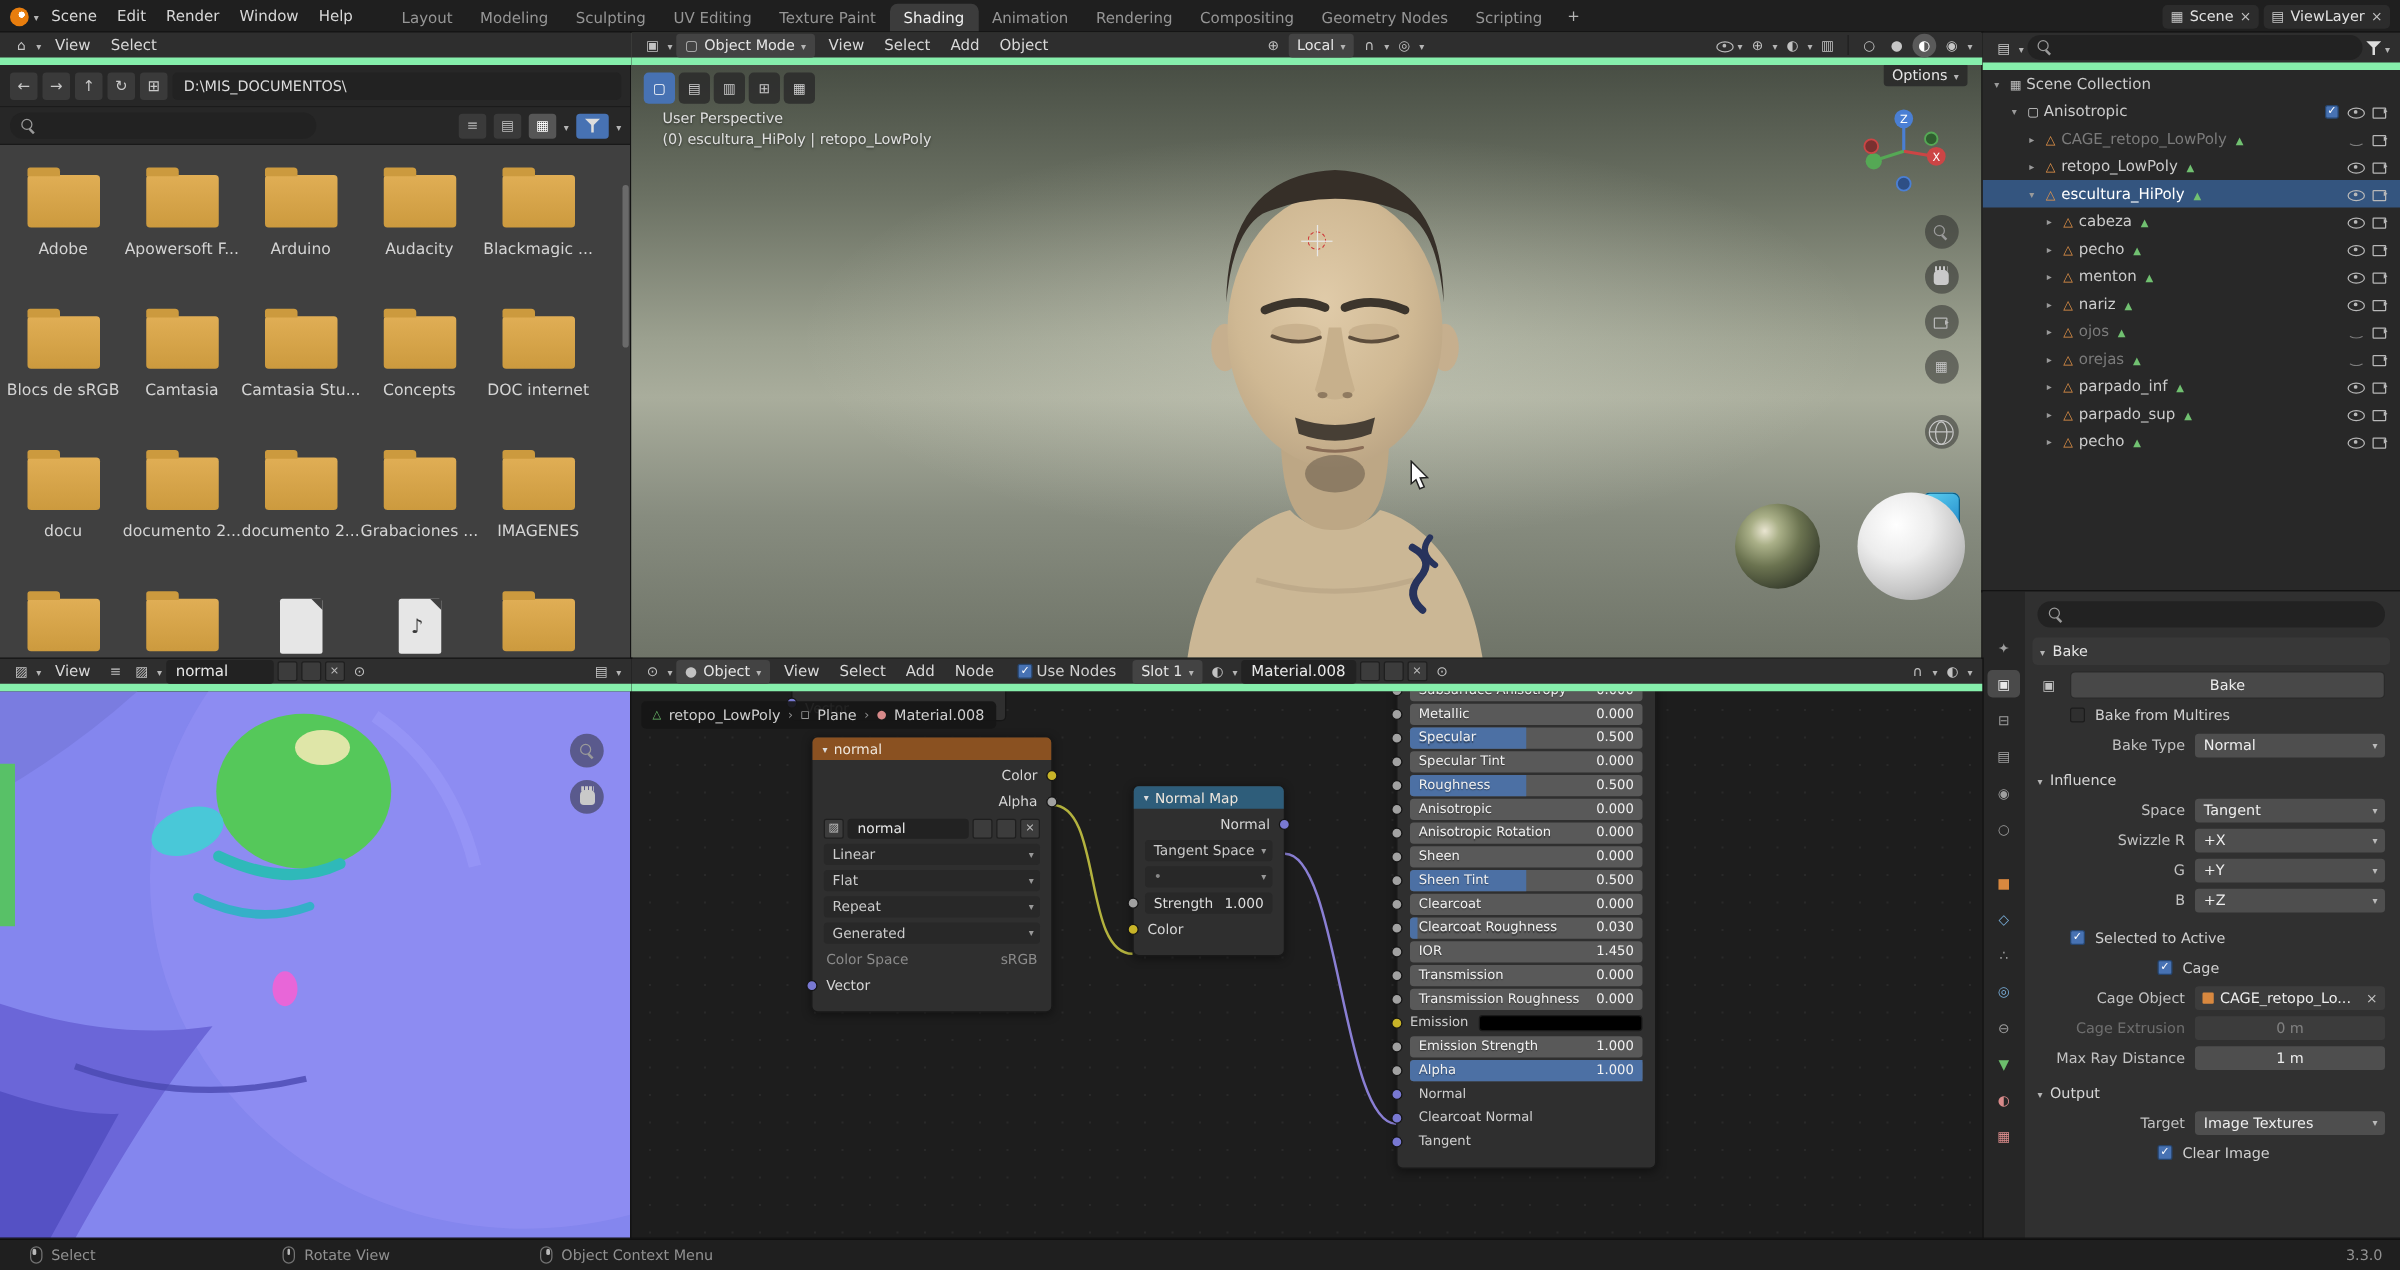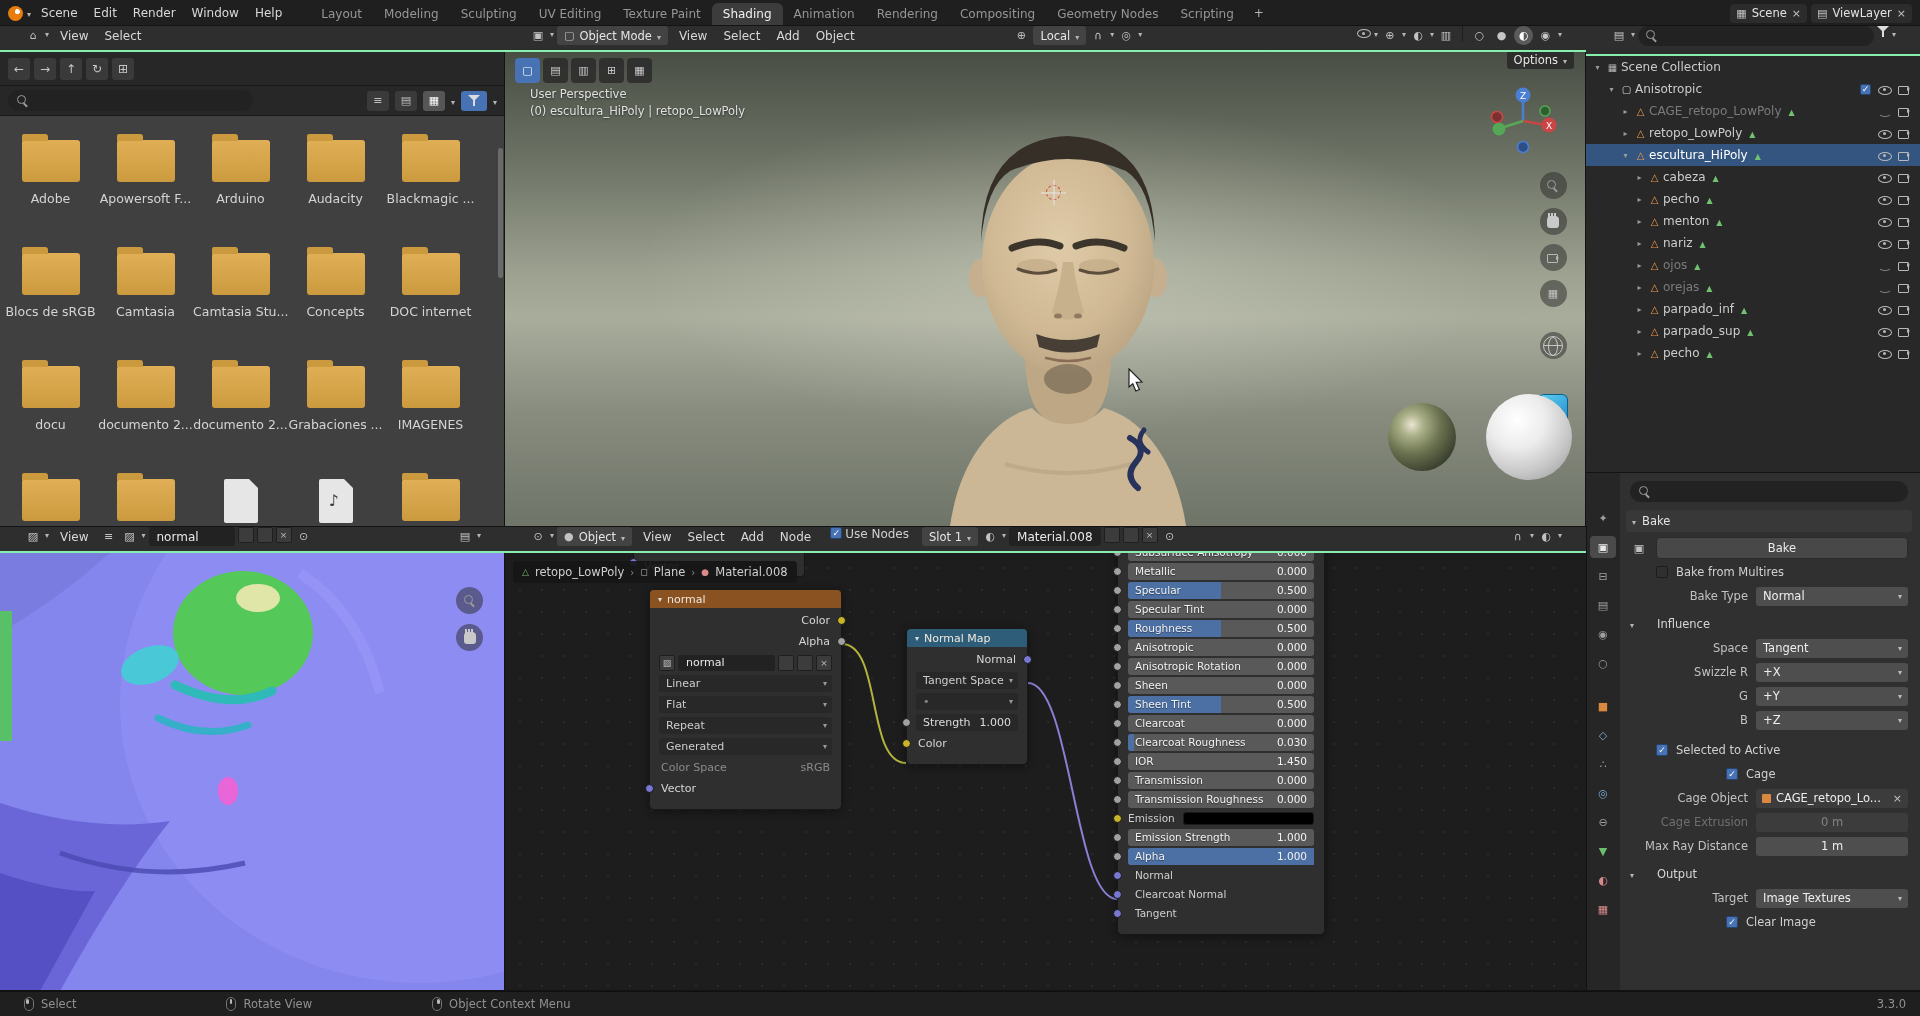--- a/index.html
+++ b/index.html
@@ -1,19 +1,19 @@
 <!DOCTYPE html>
 <html><head>
 <meta charset="utf-8">
 <style>
   *{box-sizing:border-box;margin:0;padding:0;-webkit-user-select:none;user-select:none}
   html,body{width:1920px;height:1016px;overflow:hidden}
   body{background:#1d1d1d;font-family:"DejaVu Sans","Liberation Sans",sans-serif;font-size:12px;color:#d0d0d0;position:relative}
   .region{position:absolute;overflow:hidden;outline:1px solid #131313}
-  .hdr{height:26px;background:#2e2e2e;display:flex;gap:3px;padding:0 24px;border-bottom:2px solid #86efac;position:relative;z-index:5}
+  .hdr{height:26px;background:#2e2e2e;display:flex;align-items:center;gap:3px;padding:0 8px;border-bottom:6px solid #86efac;position:relative;z-index:5}
   .menu{padding:3px 8px;border-radius:3px;color:#d8d8d8;font-size:12px;white-space:nowrap}
   .caret::before{content:"▾";font-size:8px;color:#b5b5b5}
   .glyph{font-size:11px;color:#c2c2c2;line-height:1}
   .btnicon{min-width:18px;height:18px;display:inline-flex;align-items:center;justify-content:center;border-radius:3px;color:#c2c2c2;font-size:11px}
   .ddn{background:#434343;border-radius:3px;height:19px;display:inline-flex;align-items:center;padding:0 7px;gap:5px;font-size:11.5px;color:#e6e6e6;white-space:nowrap}
   .sep{width:1px;height:16px;background:#1f1f1f;margin:0 4px}
   
   .mag{position:relative;width:12px;height:12px;display:inline-block;flex:none}
   .mag::before{content:"";position:absolute;width:7px;height:7px;border:1.5px solid #9a9a9a;border-radius:50%;left:0;top:0}
   .mag::after{content:"";position:absolute;width:5px;height:1.5px;background:#9a9a9a;transform:rotate(45deg);left:6px;top:9px}
@@ -133,21 +133,21 @@
   .ptab.object::before{color:#d8883f}.ptab.modifiers::before{color:#7ab0dc}.ptab.physics::before{color:#7ab0dc}
   .ptab.data::before{color:#6cbf6c}.ptab.material::before{color:#d88a8a}.ptab.texture::before{color:#d88a8a}
   .ptab.tool::before{content:"✦"}.ptab.render::before{content:"▣"}.ptab.output::before{content:"⊟"}
   .ptab.view-layer::before{content:"▤"}.ptab.scene::before{content:"◉"}.ptab.world::before{content:"○"}
   .ptab.object::before{content:"■"}.ptab.modifiers::before{content:"◇"}.ptab.particles::before{content:"∴"}
   .ptab.physics::before{content:"◎"}.ptab.constraints::before{content:"⊖"}.ptab.data::before{content:"▼"}
   .ptab.material::before{content:"◐"}.ptab.texture::before{content:"▦"}
   #pr-main{flex:1;padding:8px 12px 0 10px;font-size:11.5px}
   .pr-search{height:21px;background:#222;border-radius:11px;display:flex;align-items:center;gap:6px;padding:0 9px;margin-bottom:8px}
   .panelhdr{display:flex;align-items:center;gap:6px;height:22px;color:#e4e4e4;background:#383838;border-radius:4px;padding:0 6px;margin:4px -4px}
-  .subhdr{display:flex;align-items:center;gap:23px;height:20px;color:#d6d6d6;margin:6px 0 2px}
+  .subhdr{display:flex;align-items:center;gap:6px;height:20px;color:#d6d6d6;margin:6px 0 2px}
   .prrow{display:flex;align-items:center;height:24px;gap:8px}
   .prlabel{width:118px;text-align:right;color:#c2c2c2;flex:none;white-space:nowrap}
   .pdrop{flex:1;height:19px;background:#4e4e4e;border-radius:3px;display:flex;align-items:center;padding:0 7px;color:#eee;position:relative}
   .pdrop::after{content:"▾";position:absolute;right:6px;font-size:8px;color:#bbb}
   .pval{flex:1;height:19px;background:#4e4e4e;border-radius:3px;display:flex;align-items:center;justify-content:center;color:#eee}
   .pobj{flex:1;height:19px;background:#3c3c3c;border-radius:3px;display:flex;align-items:center;gap:5px;padding:0 6px;color:#eee}
   .pobj .cube{width:9px;height:9px;background:#d8883f;border-radius:1px;flex:none}
   .bakebtn{flex:1;height:22px;background:#484848;border:1px solid #2a2a2a;border-radius:4px;display:flex;align-items:center;justify-content:center;color:#ececec}
   .ckrow{display:flex;align-items:center;gap:8px;height:24px}
   .disabled{opacity:.42}
@@ -258,20 +258,23 @@
     <span class="menu">View</span>
         <span class="menu">Select</span>
       </div>
   </div>
   <div class="navrow">
     <span class="navbtn i-back"></span>
     <span class="navbtn i-fwd"></span>
     <span class="navbtn i-up"></span>
     <span class="navbtn i-refresh"></span>
     <span class="navbtn i-newdir"></span>
+    <div class="pathfield">
+        <span>D:\MIS_DOCUMENTOS\</span>
+      </div>
   </div>
   <div class="searchrow">
     <div class="searchfield">
         <span class="mag"></span>
       </div>
     <span style="flex:1"></span>
     <span class="dispbtn i-list"></span>
     <span class="dispbtn i-grid"></span>
     <span class="dispbtn active i-bigrid"></span>
     <span class="caret"></span>

